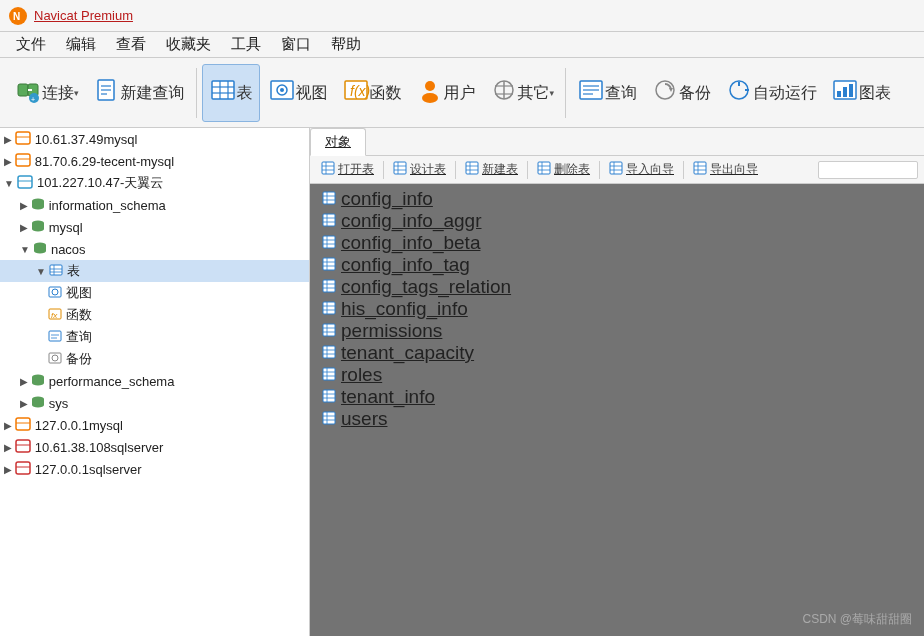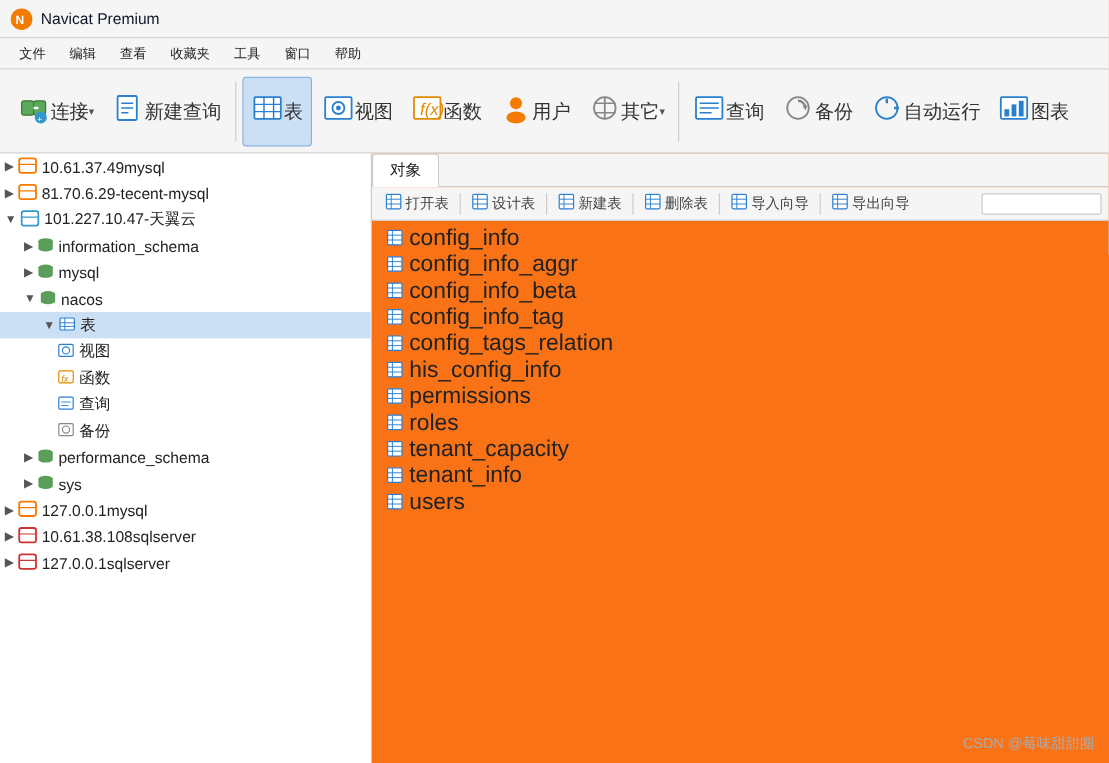--- a/index.html
+++ b/index.html
@@ -4,29 +4,29 @@
   <style>
     * { box-sizing: border-box; margin: 0; padding: 0; }
     body { font-family: 'Microsoft YaHei', Arial, sans-serif; font-size: 13px; background: #f0f0f0; color: #222; user-select: none; }
 
     
     .title-bar {
       display: flex; align-items: center; background: #f5f5f5; border-bottom: 1px solid #ccc;
       padding: 4px 8px; height: 32px;
     }
     .title-bar .logo { width: 20px; height: 20px; margin-right: 6px; }
-    .title-bar .title-text { font-size: 13px; font-weight: normal; color: #0f172a; }
+    .title-bar .title-text { font-size: 13px; font-weight: normal; color: #b91c1c; text-decoration: underline; }
 
     
     .menu-bar {
       display: flex; align-items: center; background: #f5f5f5; border-bottom: 1px solid #ccc;
       padding: 2px 8px; height: 26px; gap: 4px;
     }
     .menu-item {
-      padding: 2px 8px; cursor: pointer; font-size: 11px; border-radius: 2px;
+      padding: 2px 8px; cursor: pointer; font-size: 15px; border-radius: 2px;
     }
 
     
     .toolbar {
       display: flex; align-items: center; background: #f5f5f5; border-bottom: 1px solid #ccc;
       padding: 4px 8px; height: 70px; gap: 2px;
     }
     .toolbar-group {
       display: flex; flex-direction: row; align-items: center; justify-content: center;
       padding: 4px 6px; cursor: pointer; border-radius: 3px; min-width: 48px; height: 58px;
@@ -48,21 +48,21 @@
       display: flex; align-items: center; padding: 2px 4px; cursor: pointer; white-space: nowrap;
       height: 22px;
     }
     .sidebar-item.selected { background: #cce0f5; }
     .sidebar-item .indent { display: inline-block; }
     .sidebar-item .item-icon { margin-right: 4px; font-size: 14px; }
     .sidebar-item .item-label { font-size: 13px; }
     .sidebar-item .expand-arrow { margin-right: 3px; font-size: 10px; color: #555; }
 
     
-    .content-area { flex: 1; background: #f97316; display: flex; flex-direction: column; }
+    .content-area { flex: 1; background: #737373; display: flex; flex-direction: column; text-decoration: underline; }
 
     
     .tab-bar {
       display: flex; border-bottom: 1px solid #ccc; background: #f5f5f5; height: 28px; align-items: flex-end;
     }
     .tab-item {
       padding: 4px 14px; cursor: pointer; border: 1px solid #ccc; border-bottom: none;
       background: #e8e8e8; margin-right: 2px; font-size: 13px; border-radius: 3px 3px 0 0;
       margin-bottom: -1px;
     }
@@ -510,30 +510,30 @@
             </svg></span>
           <span class="tr-label">permissions</span>
         </div>
         <div class="table-row">
           <span class="tr-icon"><svg width="14" height="14" viewBox="0 0 14 14">
               <rect x="1" y="1" width="12" height="12" rx="1" fill="white" stroke="#2a7fcf" stroke-width="1"></rect>
               <line x1="1" y1="5" x2="13" y2="5" stroke="#2a7fcf" stroke-width="0.8"></line>
               <line x1="1" y1="9" x2="13" y2="9" stroke="#2a7fcf" stroke-width="0.8"></line>
               <line x1="5" y1="1" x2="5" y2="13" stroke="#2a7fcf" stroke-width="0.8"></line>
             </svg></span>
+          <span class="tr-label">tenant_capacity</span>
+        </div>
+        <div class="table-row">
+          <span class="tr-icon"><svg width="14" height="14" viewBox="0 0 14 14">
+              <rect x="1" y="1" width="12" height="12" rx="1" fill="white" stroke="#2a7fcf" stroke-width="1"></rect>
+              <line x1="1" y1="5" x2="13" y2="5" stroke="#2a7fcf" stroke-width="0.8"></line>
+              <line x1="1" y1="9" x2="13" y2="9" stroke="#2a7fcf" stroke-width="0.8"></line>
+              <line x1="5" y1="1" x2="5" y2="13" stroke="#2a7fcf" stroke-width="0.8"></line>
+            </svg></span>
           <span class="tr-label">roles</span>
-        </div>
-        <div class="table-row">
-          <span class="tr-icon"><svg width="14" height="14" viewBox="0 0 14 14">
-              <rect x="1" y="1" width="12" height="12" rx="1" fill="white" stroke="#2a7fcf" stroke-width="1"></rect>
-              <line x1="1" y1="5" x2="13" y2="5" stroke="#2a7fcf" stroke-width="0.8"></line>
-              <line x1="1" y1="9" x2="13" y2="9" stroke="#2a7fcf" stroke-width="0.8"></line>
-              <line x1="5" y1="1" x2="5" y2="13" stroke="#2a7fcf" stroke-width="0.8"></line>
-            </svg></span>
-          <span class="tr-label">tenant_capacity</span>
         </div>
         <div class="table-row">
           <span class="tr-icon"><svg width="14" height="14" viewBox="0 0 14 14">
               <rect x="1" y="1" width="12" height="12" rx="1" fill="white" stroke="#2a7fcf" stroke-width="1"></rect>
               <line x1="1" y1="5" x2="13" y2="5" stroke="#2a7fcf" stroke-width="0.8"></line>
               <line x1="1" y1="9" x2="13" y2="9" stroke="#2a7fcf" stroke-width="0.8"></line>
               <line x1="5" y1="1" x2="5" y2="13" stroke="#2a7fcf" stroke-width="0.8"></line>
             </svg></span>
           <span class="tr-label">tenant_info</span>
         </div>

